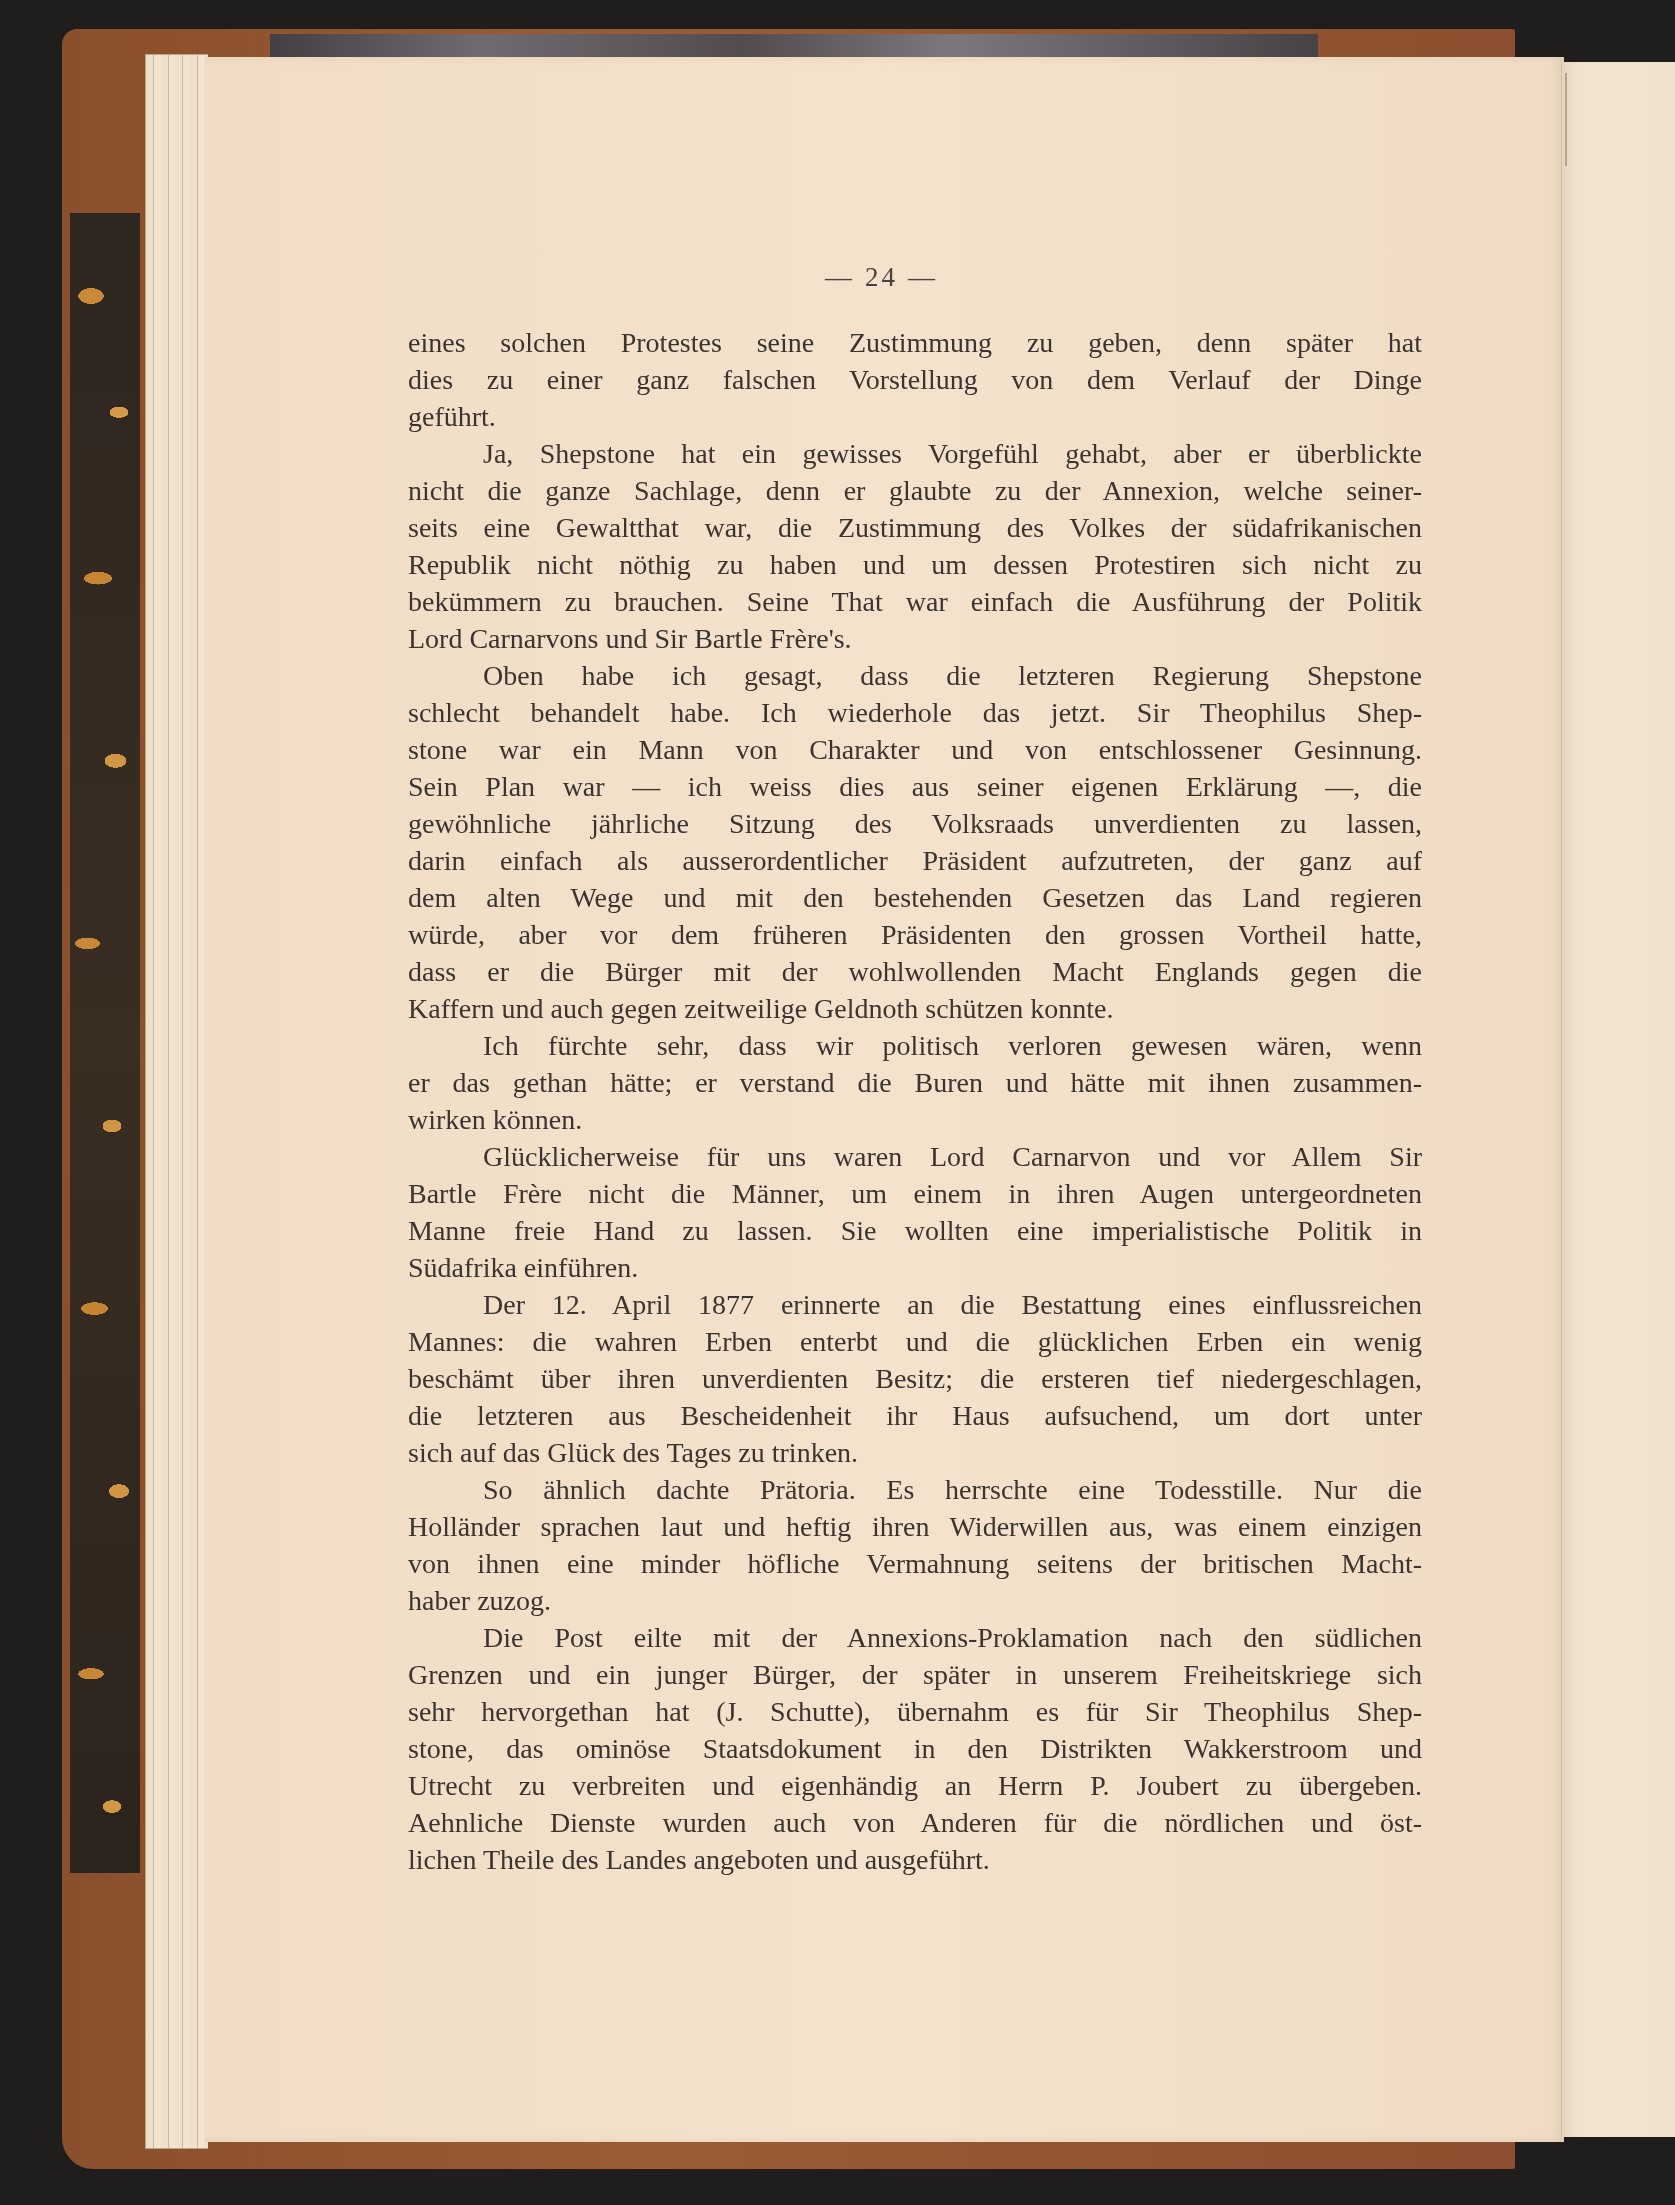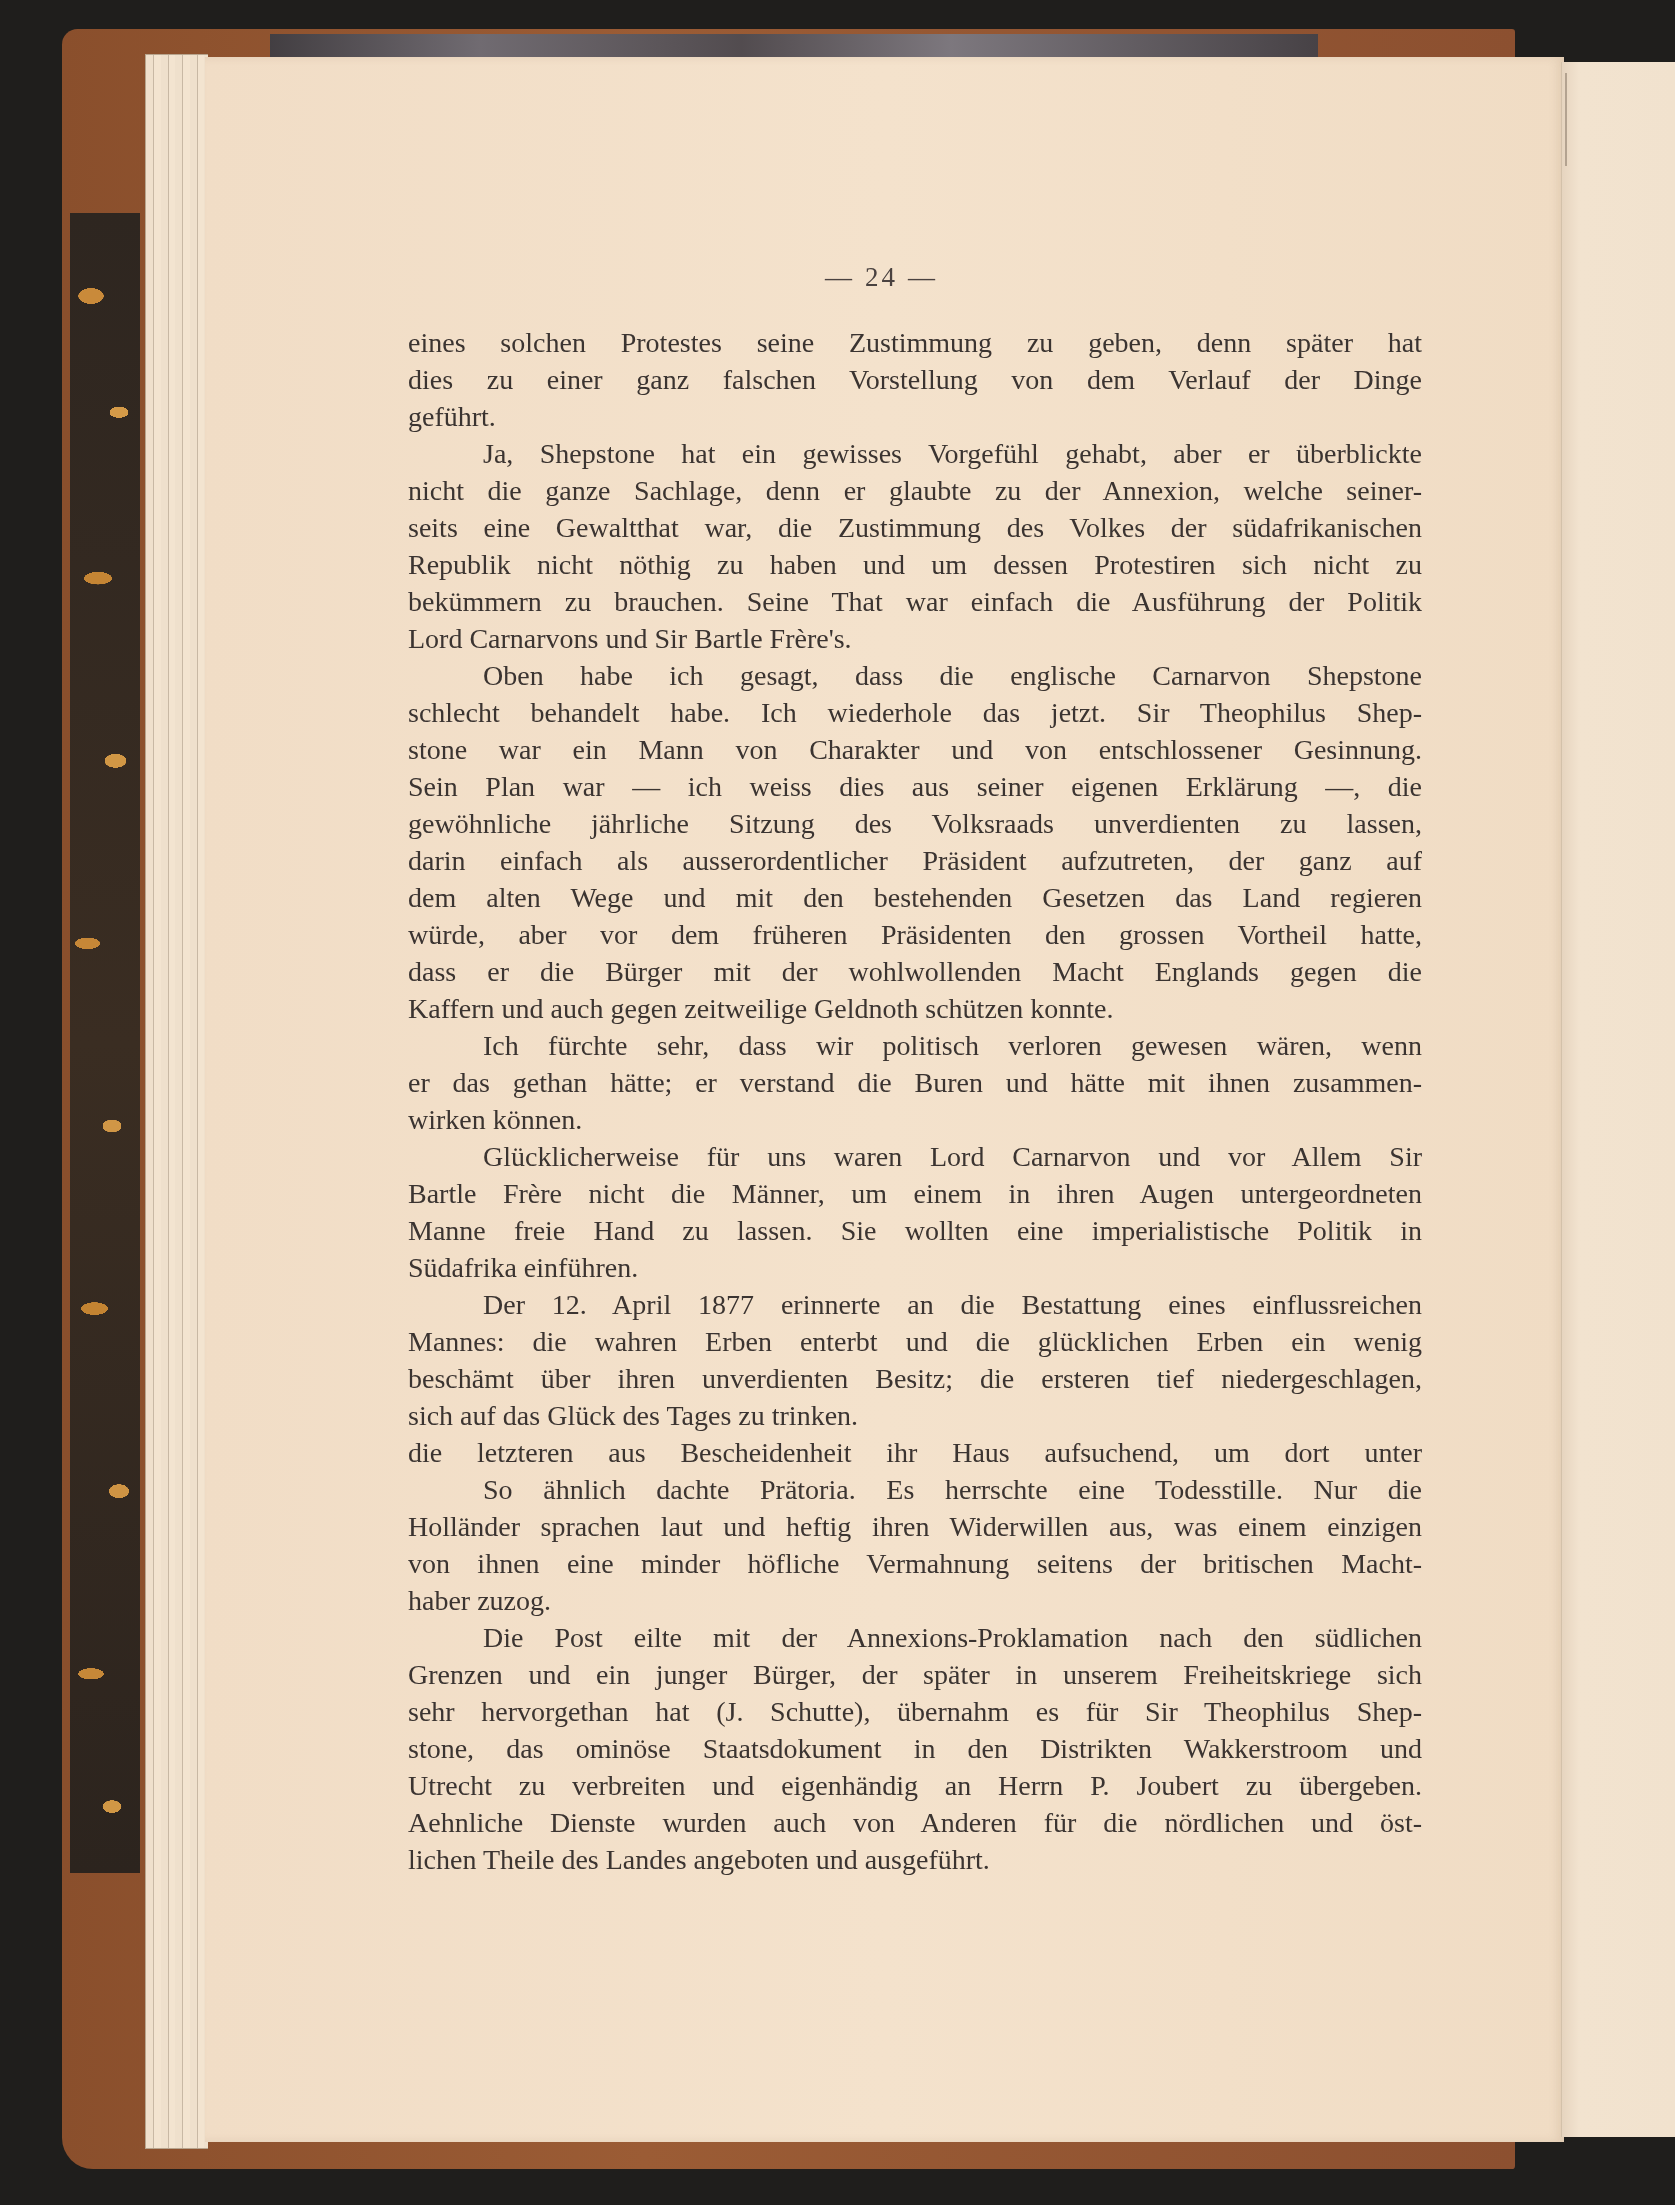--- a/index.html
+++ b/index.html
@@ -151,21 +151,21 @@
   </p>
   <p class="indent">
     <span class="line" style="padding-left:75px;text-indent:0">Ja, Shepstone hat ein gewisses Vorgefühl gehabt, aber er überblickte</span>
     <span class="line" style="text-indent:0">nicht die ganze Sachlage, denn er glaubte zu der Annexion, welche seiner-</span>
     <span class="line" style="text-indent:0">seits eine Gewaltthat war, die Zustimmung des Volkes der südafrikanischen</span>
     <span class="line" style="text-indent:0">Republik nicht nöthig zu haben und um dessen Protestiren sich nicht zu</span>
     <span class="line" style="text-indent:0">bekümmern zu brauchen. Seine That war einfach die Ausführung der Politik</span>
     <span class="line last" style="text-indent:0">Lord Carnarvons und Sir Bartle Frère's.</span>
   </p>
   <p class="indent">
-    <span class="line" style="padding-left:75px;text-indent:0">Oben habe ich gesagt, dass die englische Carnarvon Shepstone</span>
+    <span class="line" style="padding-left:75px;text-indent:0">Oben habe ich gesagt, dass die letzteren Regierung Shepstone</span>
     <span class="line" style="text-indent:0">schlecht behandelt habe. Ich wiederhole das jetzt. Sir Theophilus Shep-</span>
     <span class="line" style="text-indent:0">stone war ein Mann von Charakter und von entschlossener Gesinnung.</span>
     <span class="line" style="text-indent:0">Sein Plan war — ich weiss dies aus seiner eigenen Erklärung —, die</span>
     <span class="line" style="text-indent:0">gewöhnliche jährliche Sitzung des Volksraads unverdienten zu lassen,</span>
     <span class="line" style="text-indent:0">darin einfach als ausserordentlicher Präsident aufzutreten, der ganz auf</span>
     <span class="line" style="text-indent:0">dem alten Wege und mit den bestehenden Gesetzen das Land regieren</span>
     <span class="line" style="text-indent:0">würde, aber vor dem früheren Präsidenten den grossen Vortheil hatte,</span>
     <span class="line" style="text-indent:0">dass er die Bürger mit der wohlwollenden Macht Englands gegen die</span>
     <span class="line last" style="text-indent:0">Kaffern und auch gegen zeitweilige Geldnoth schützen konnte.</span>
   </p>
@@ -177,22 +177,22 @@
   <p class="indent">
     <span class="line" style="padding-left:75px;text-indent:0">Glücklicherweise für uns waren Lord Carnarvon und vor Allem Sir</span>
     <span class="line" style="text-indent:0">Bartle Frère nicht die Männer, um einem in ihren Augen untergeordneten</span>
     <span class="line" style="text-indent:0">Manne freie Hand zu lassen. Sie wollten eine imperialistische Politik in</span>
     <span class="line last" style="text-indent:0">Südafrika einführen.</span>
   </p>
   <p class="indent">
     <span class="line" style="padding-left:75px;text-indent:0">Der 12. April 1877 erinnerte an die Bestattung eines einflussreichen</span>
     <span class="line" style="text-indent:0">Mannes: die wahren Erben enterbt und die glücklichen Erben ein wenig</span>
     <span class="line" style="text-indent:0">beschämt über ihren unverdienten Besitz; die ersteren tief niedergeschlagen,</span>
+    <span class="line" style="text-indent:0">die letzteren aus Bescheidenheit ihr Haus aufsuchend, um dort unter</span>
     <span class="line last" style="text-indent:0">sich auf das Glück des Tages zu trinken.</span>
-    <span class="line" style="text-indent:0">die letzteren aus Bescheidenheit ihr Haus aufsuchend, um dort unter</span>
   </p>
   <p class="indent">
     <span class="line" style="padding-left:75px;text-indent:0">So ähnlich dachte Prätoria. Es herrschte eine Todesstille. Nur die</span>
     <span class="line" style="text-indent:0">Holländer sprachen laut und heftig ihren Widerwillen aus, was einem einzigen</span>
     <span class="line" style="text-indent:0">von ihnen eine minder höfliche Vermahnung seitens der britischen Macht-</span>
     <span class="line last" style="text-indent:0">haber zuzog.</span>
   </p>
   <p class="indent">
     <span class="line" style="padding-left:75px;text-indent:0">Die Post eilte mit der Annexions-Proklamation nach den südlichen</span>
     <span class="line" style="text-indent:0">Grenzen und ein junger Bürger, der später in unserem Freiheitskriege sich</span>

